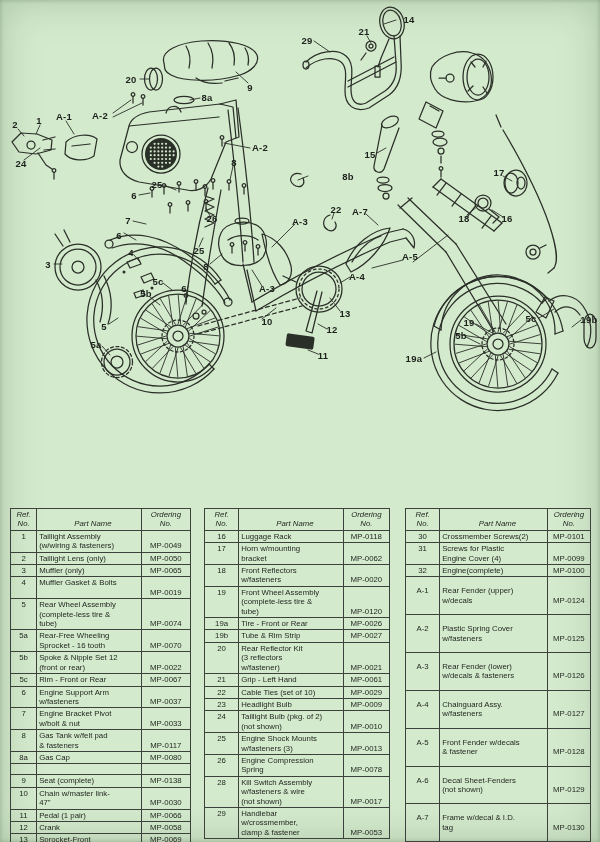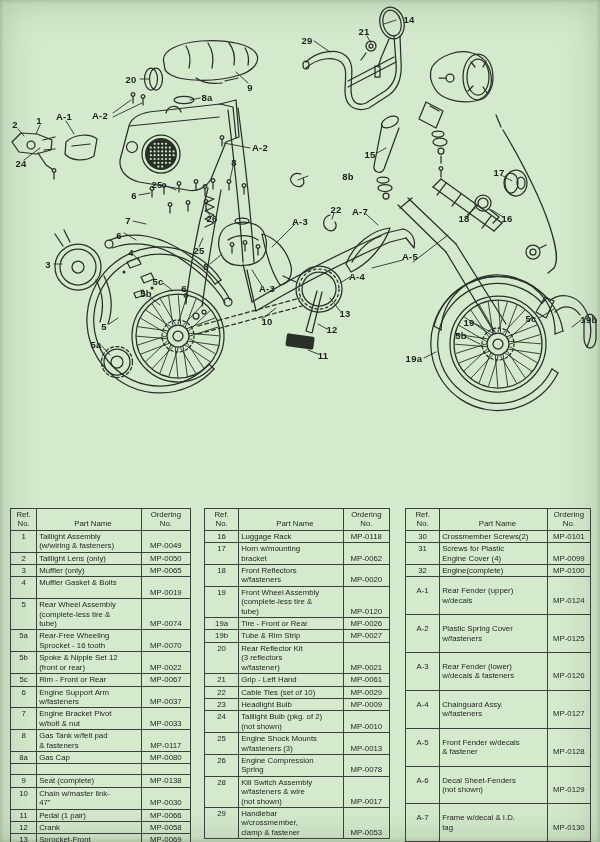--- a/index.html
+++ b/index.html
@@ -26,21 +26,21 @@
   #parts-title{top:460px;}
   .table-wrap{position:absolute;top:508px;}
   #t0{left:10px;width:181px;}
   #t1{left:204px;width:186px;}
   #t2{left:405px;width:186px;}
   table.parts-table{border-collapse:collapse;table-layout:fixed;width:100%;border:1.5px solid #343a33;}
   .parts-table th,.parts-table td{
     border:1px solid #3c423b;font-size:7.8px;line-height:9.4px;
     padding:1px 2px;color:#1d231c;overflow:hidden;
   }
-  .parts-table th{font-weight:400;white-space:pre-line;text-align:center;vertical-align:top;}
+  .parts-table th{font-weight:400;white-space:pre-line;text-align:center;vertical-align:top;font-style:italic;}
   .parts-table th.name{text-align:center;padding-left:10px;vertical-align:bottom;}
   .parts-table td.ref{text-align:center;vertical-align:top;}
   .parts-table td.name{text-align:left;white-space:pre-line;vertical-align:top;}
   .parts-table td.ord{text-align:center;vertical-align:bottom;}
   .parts-table tr.blank td{height:8px;}
   .parts-table tr.tall td{padding-top:9px;padding-bottom:9px;}
 </style>
 </head>
 <body>
 

